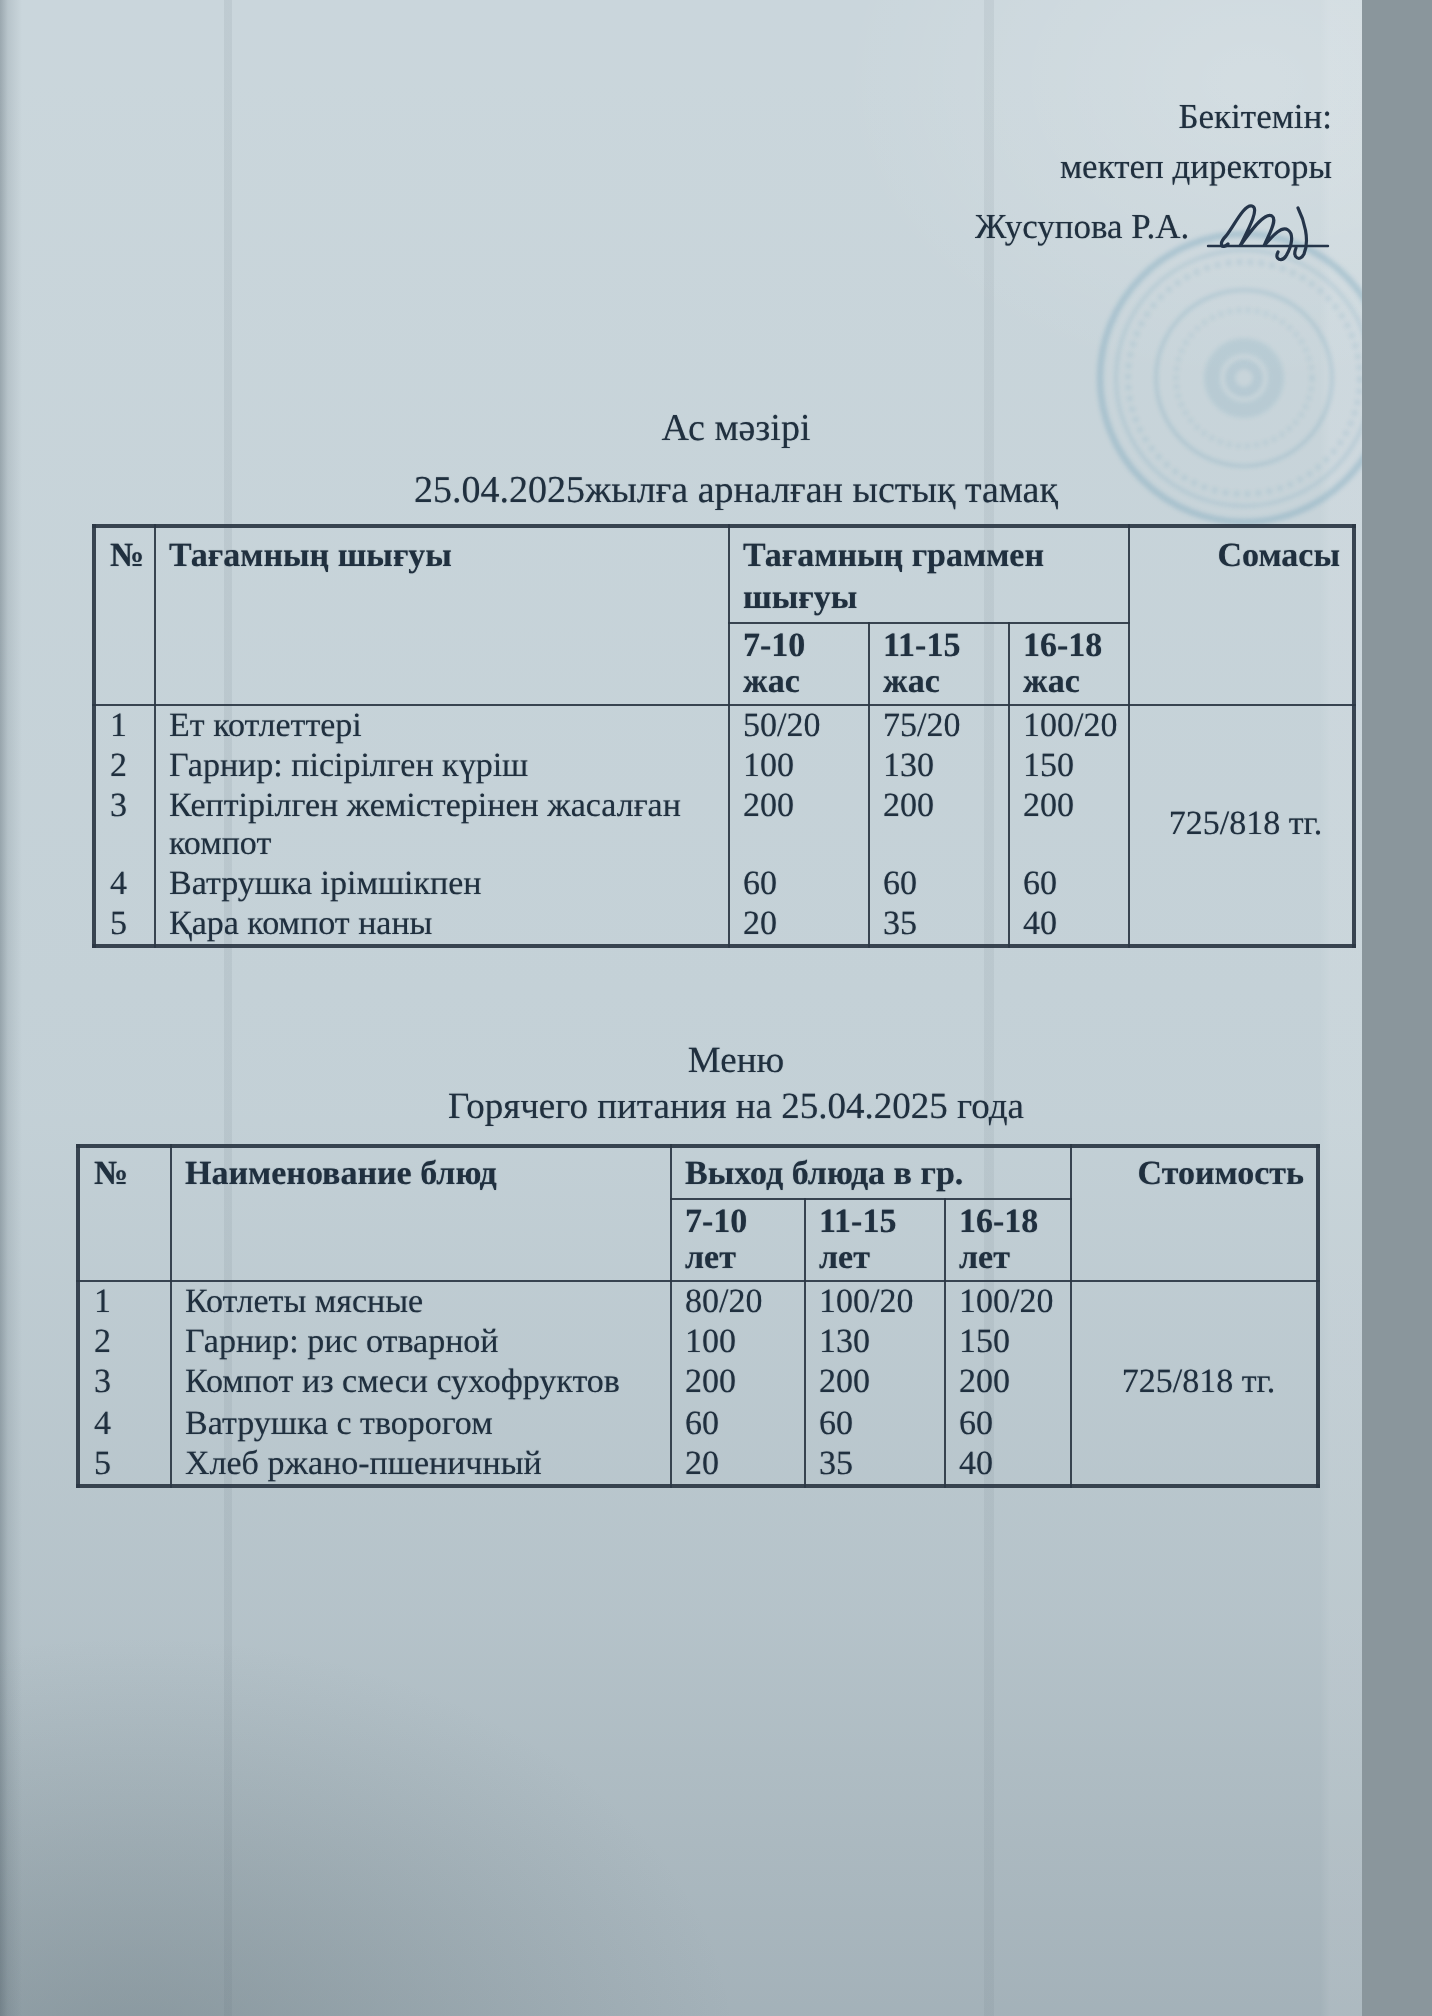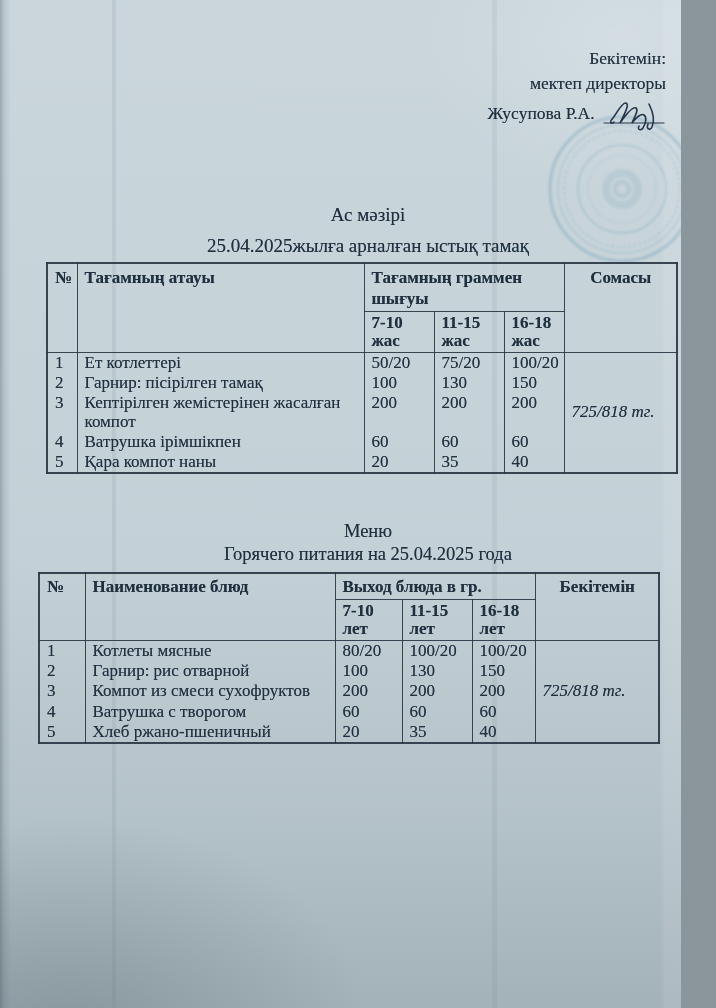--- a/index.html
+++ b/index.html
@@ -62,32 +62,31 @@
     font-weight: normal;
   }
   .menu-table tr.hdr th { font-weight: bold; padding: 3px 6px 2px 7px; line-height: 21px; }
   .t1 tr.hdr1 { height: 46px; }
   .t1 tr.ages { height: 38px; }
   .t2 tr.hdr1 { height: 23px; }
   .t2 tr.ages { height: 38px; }
   .t2 tr.hdr1 th { padding-top: 2px; }
   .menu-table tr.ages th { line-height: 18px; padding-top: 2px; padding-bottom: 2px; }
   .menu-table .blk { display: block; }
-  .menu-table th.c-sum { text-align: center; }
+  .menu-table th.c-sum { text-align: right; }
   .menu-table tr.body td {
     border-top: none; border-bottom: none;
     padding: 0 2px 0 7px;
   }
   .t1 tr.body td { line-height: 19.8px; }
   .t2 tr.body td { line-height: 20.2px; }
   .menu-table tr.body:first-of-type td { padding-top: 3px; }
   .menu-table td.c-total {
-    vertical-align: middle; 
+    vertical-align: middle; text-align: center;
     padding: 0 4px 10px 4px;
-    font-style: italic;
   }
   .t2 td.c-total { padding-bottom: 26px; }
 </style>
 </head>
 <body>
 
 <div class="page">
   <div class="shade"></div>
 
   <div class="stamp">
@@ -127,21 +126,21 @@
       <col style="width:30px">
         <col style="width:287px">
         <col style="width:70px">
       <col style="width:70px">
         <col style="width:60px">
         <col>
     </colgroup>
     <tbody>
       <tr class="hdr hdr1">
         <th rowspan="2">№</th>
-        <th rowspan="2">Тағамның атауы</th>
+        <th rowspan="2">Тағамның шығуы</th>
         <th colspan="3">Тағамның граммен шығуы</th>
         <th rowspan="2" class="c-sum">Сомасы</th>
       </tr>
       <tr class="hdr ages">
         <th>
           <span class="blk">7-10</span>
           <span class="blk">жас</span>
         </th>
         <th>
           <span class="blk">11-15</span>
@@ -155,21 +154,21 @@
       <tr class="body">
         <td>1</td>
         <td>Ет котлеттері</td>
         <td>50/20</td>
         <td>75/20</td>
         <td>100/20</td>
         <td rowspan="5" class="c-total">725/818 тг.</td>
       </tr>
       <tr class="body">
         <td>2</td>
-        <td>Гарнир: пісірілген тамақ</td>
+        <td>Гарнир: пісірілген күріш</td>
         <td>100</td>
         <td>130</td>
         <td>150</td>
       </tr>
       <tr class="body">
         <td>3</td>
         <td>Кептірілген жемістерінен жасалған компот</td>
         <td>200</td>
         <td>200</td>
         <td>200</td>
@@ -201,21 +200,21 @@
         <col style="width:67px">
       <col style="width:70px">
         <col style="width:63px">
         <col>
     </colgroup>
     <tbody>
       <tr class="hdr hdr1">
         <th rowspan="2">№</th>
         <th rowspan="2">Наименование блюд</th>
         <th colspan="3">Выход блюда в гр.</th>
-        <th rowspan="2" class="c-sum">Бекітемін</th>
+        <th rowspan="2" class="c-sum">Стоимость</th>
       </tr>
       <tr class="hdr ages">
         <th>
           <span class="blk">7-10</span>
           <span class="blk">лет</span>
         </th>
         <th>
           <span class="blk">11-15</span>
           <span class="blk">лет</span>
         </th>

